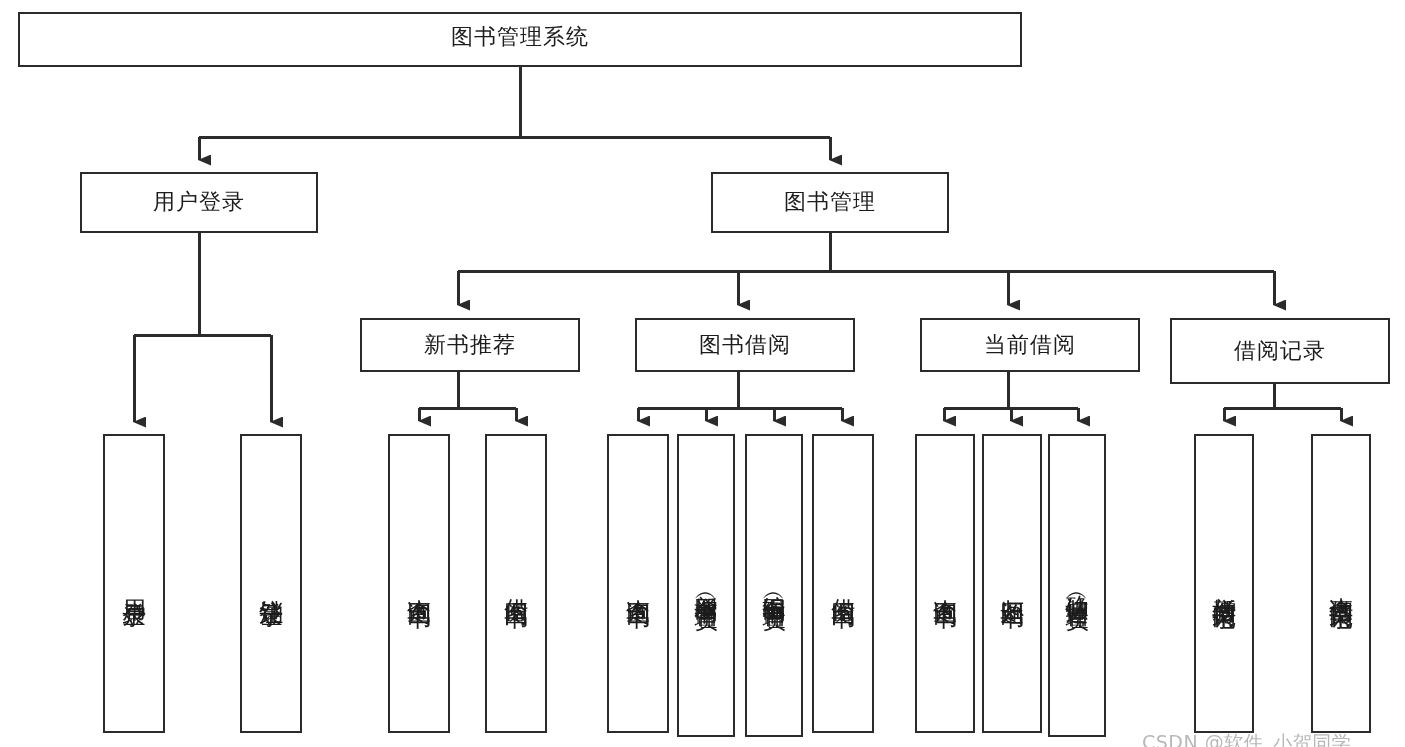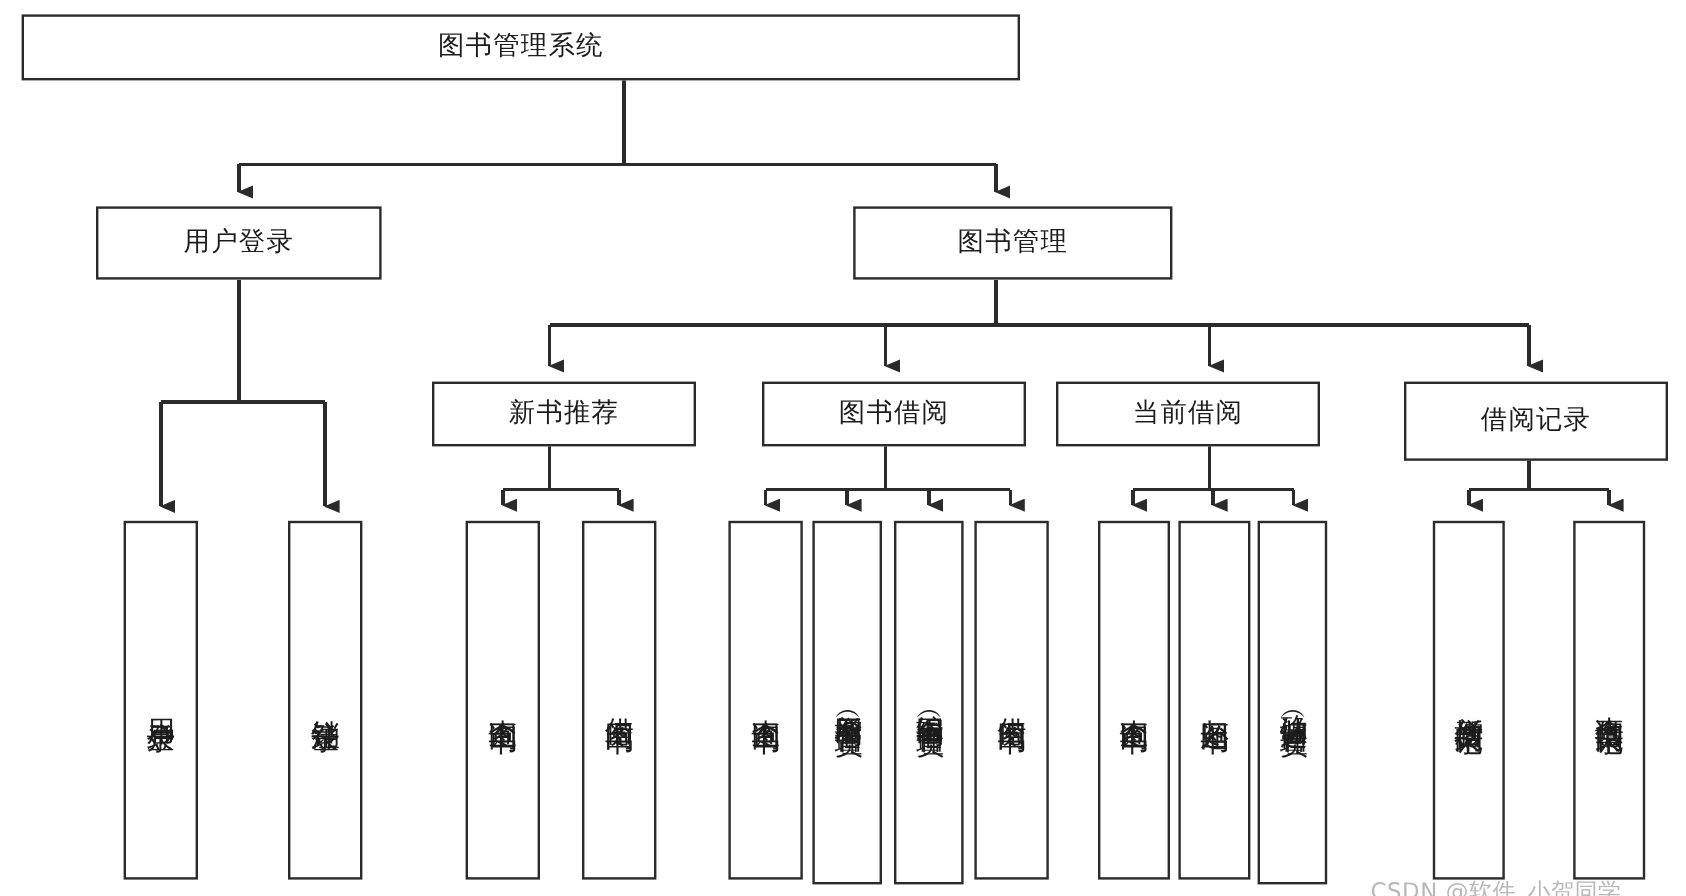--- a/index.html
+++ b/index.html
@@ -116,31 +116,31 @@
       <path d="M1011,408 L1011,421" marker-end="url(#arrowhead)"></path>
       <path d="M1078,408 L1078,421" marker-end="url(#arrowhead)"></path>
 
       <path d="M1274,372 L1274,408"></path>
       <path d="M1224,408 L1341,408"></path>
       <path d="M1224,408 L1224,421" marker-end="url(#arrowhead)"></path>
       <path d="M1341,408 L1341,421" marker-end="url(#arrowhead)"></path>
     </g>
   </svg>
 
-  <div class="node-box horizontal" style="left:18px; top:12px; width:832px; height:55px;">图书管理系统</div>
+  <div class="node-box horizontal" style="left:18px; top:12px; width:1004px; height:55px;font-family:Liberation Mono, monospace;">图书管理系统</div>
 
   <div class="node-box horizontal" style="left:80px; top:172px; width:238px; height:61px;">用户登录</div>
 
-  <div class="node-box horizontal" style="left:711px; top:172px; width:266px; height:61px;">图书管理</div>
+  <div class="node-box horizontal" style="left:711px; top:172px; width:238px; height:61px;">图书管理</div>
 
   <div class="node-box horizontal" style="left:360px; top:318px; width:220px; height:54px;text-align:right;">新书推荐</div>
 
   <div class="node-box horizontal" style="left:635px; top:318px; width:220px; height:54px;">图书借阅</div>
 
-  <div class="node-box horizontal" style="left:880px; top:318px; width:220px; height:54px;">当前借阅</div>
+  <div class="node-box horizontal" style="left:920px; top:318px; width:220px; height:54px;">当前借阅</div>
 
   <div class="node-box horizontal" style="left:1170px; top:318px; width:220px; height:66px;">借阅记录</div>
 
   <div class="node-box vertical" style="left:103px; top:434px; width:62px; height:299px;">
     <span class="label-v">用户登录</span>
   </div>
 
   <div class="node-box vertical" style="left:240px; top:434px; width:62px; height:299px;">
     <span class="label-v">注销登录</span>
   </div>

